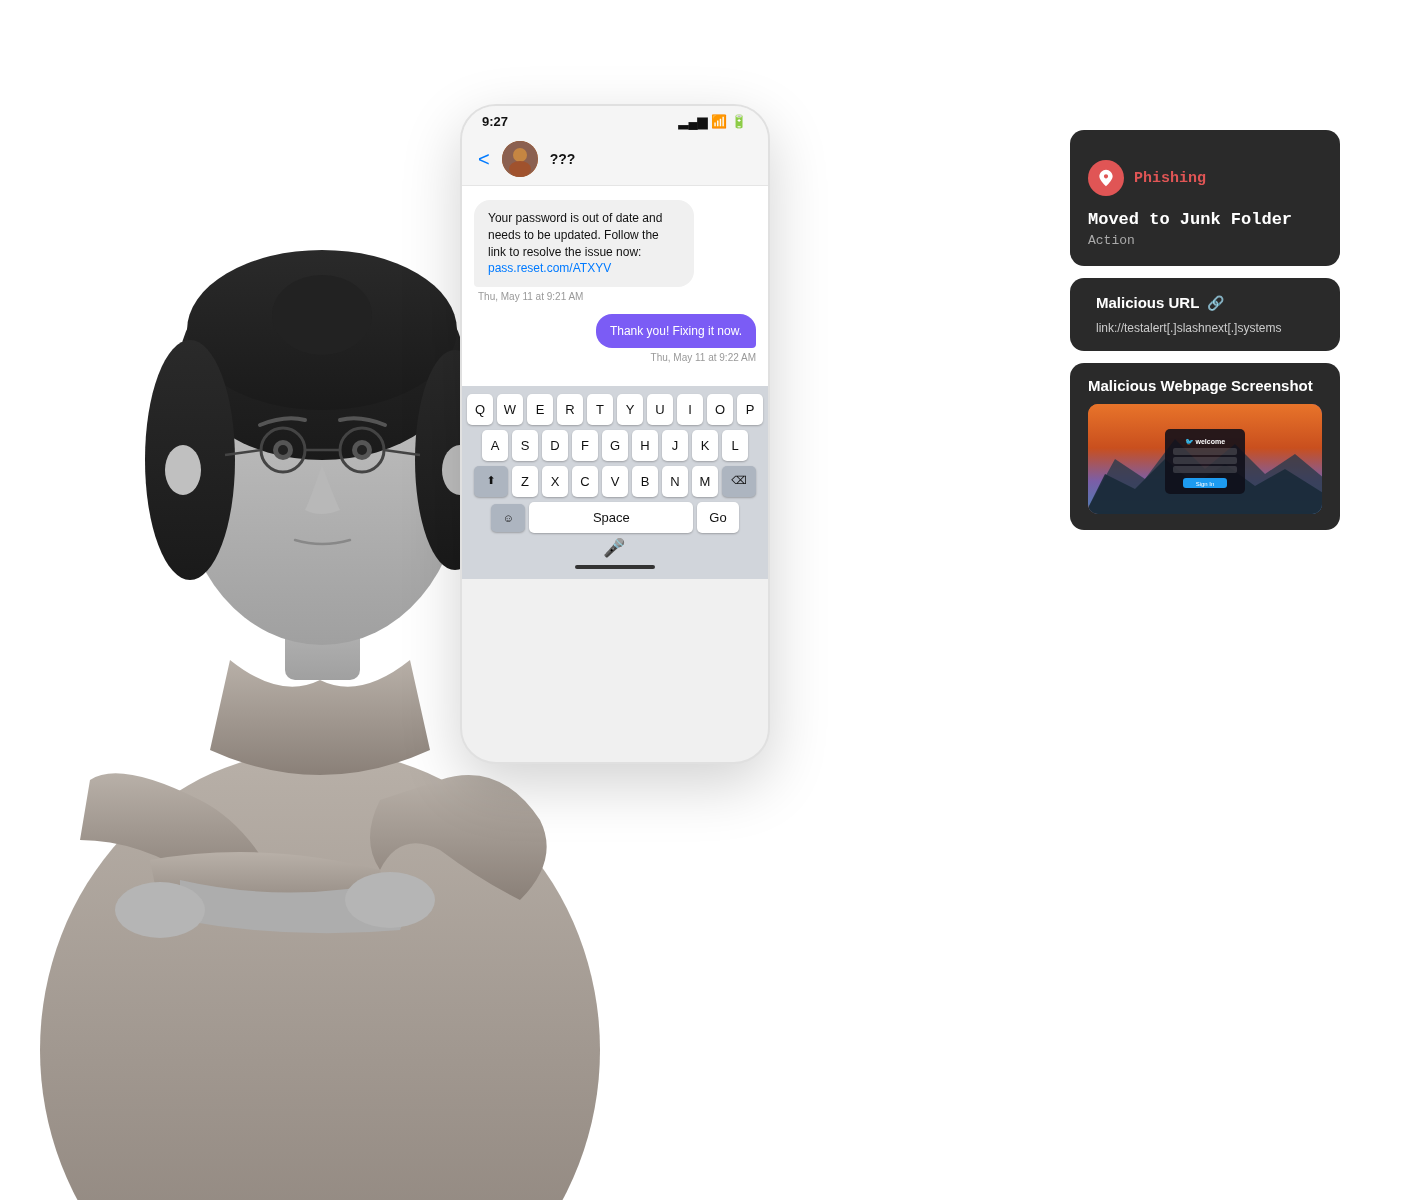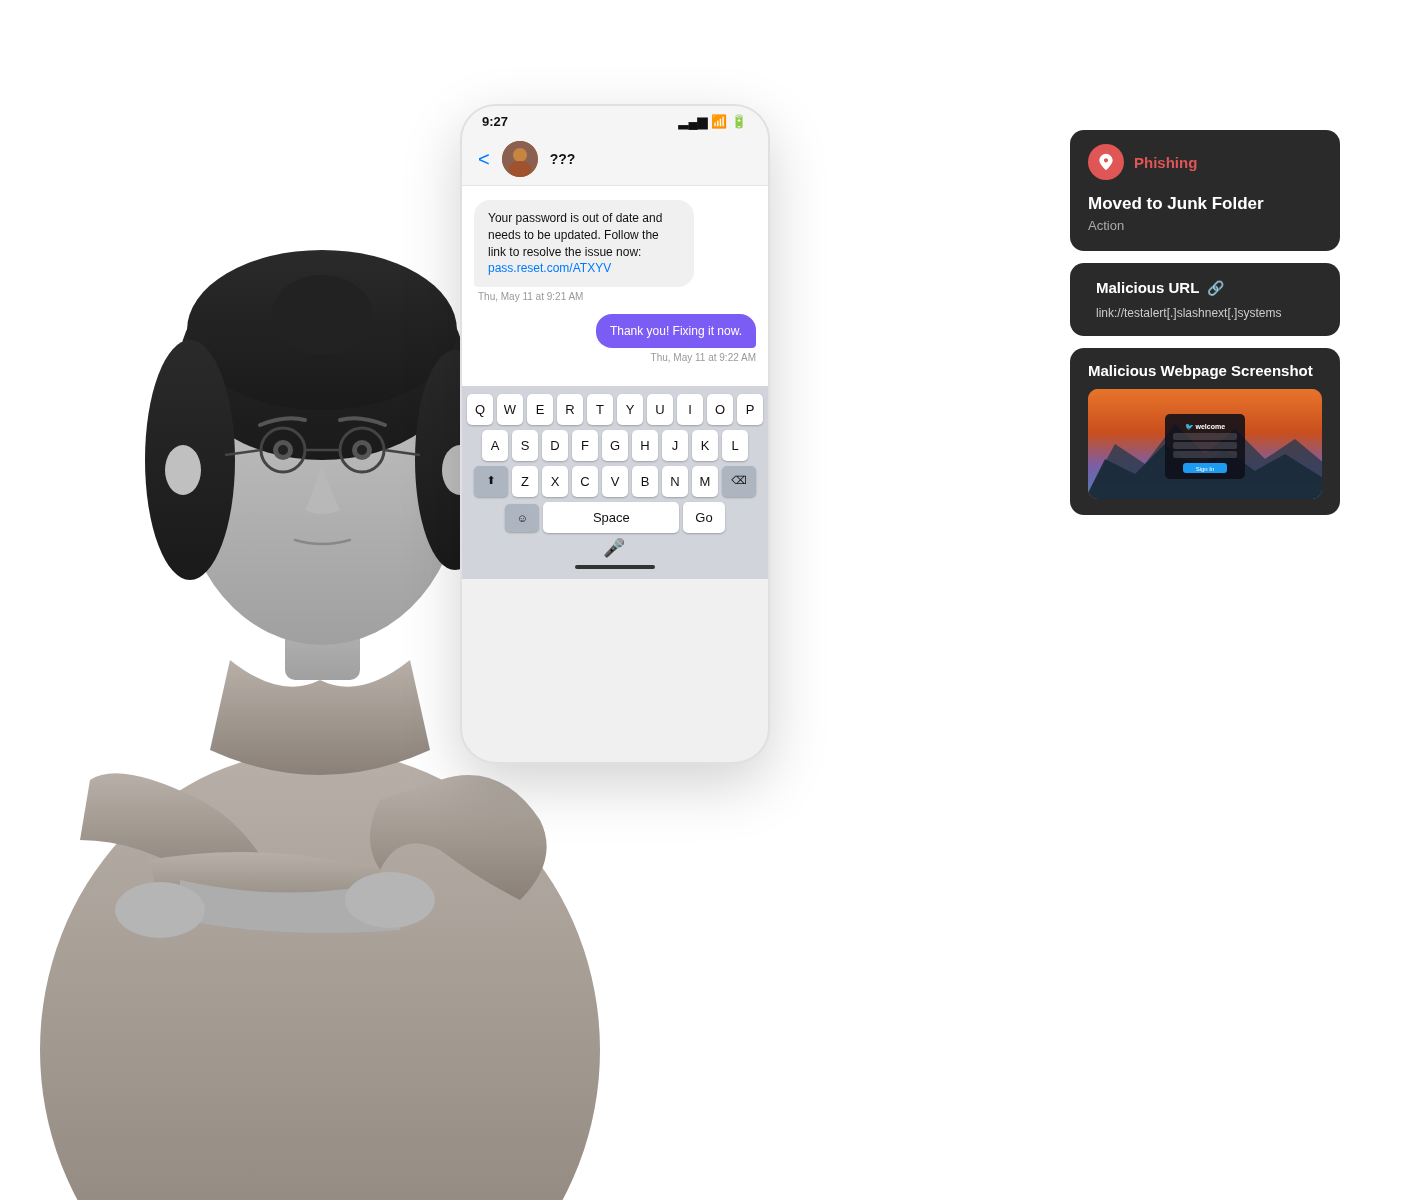--- a/index.html
+++ b/index.html
@@ -187,21 +187,21 @@
       display: flex;
       justify-content: center;
       gap: 4px;
       align-items: center;
     }
 
     .key-space {
       background: #fff;
       border-radius: 5px;
       padding: 8px 0;
-      width: 136px;
+      width: 164px;
       text-align: center;
       font-size: 13px;
       color: #111;
       box-shadow: 0 1px 2px rgba(0,0,0,0.25);
     }
 
     .key-go {
       background: #fff;
       border-radius: 5px;
       padding: 8px 12px;
@@ -247,21 +247,22 @@
     }
 
     .card {
       background: #2a2a2a;
       border-radius: 14px;
       padding: 16px 18px;
       color: #fff;
     }
 
     .card-phishing {
-      padding: 14px 18px 18px;
+      padding: 30px 18px 18px;
+      font-family: Liberation Mono, monospace;
     }
 
     .phishing-header {
       display: flex;
       align-items: center;
       gap: 10px;
       margin-bottom: 14px;
     }
 
     .phishing-icon {

